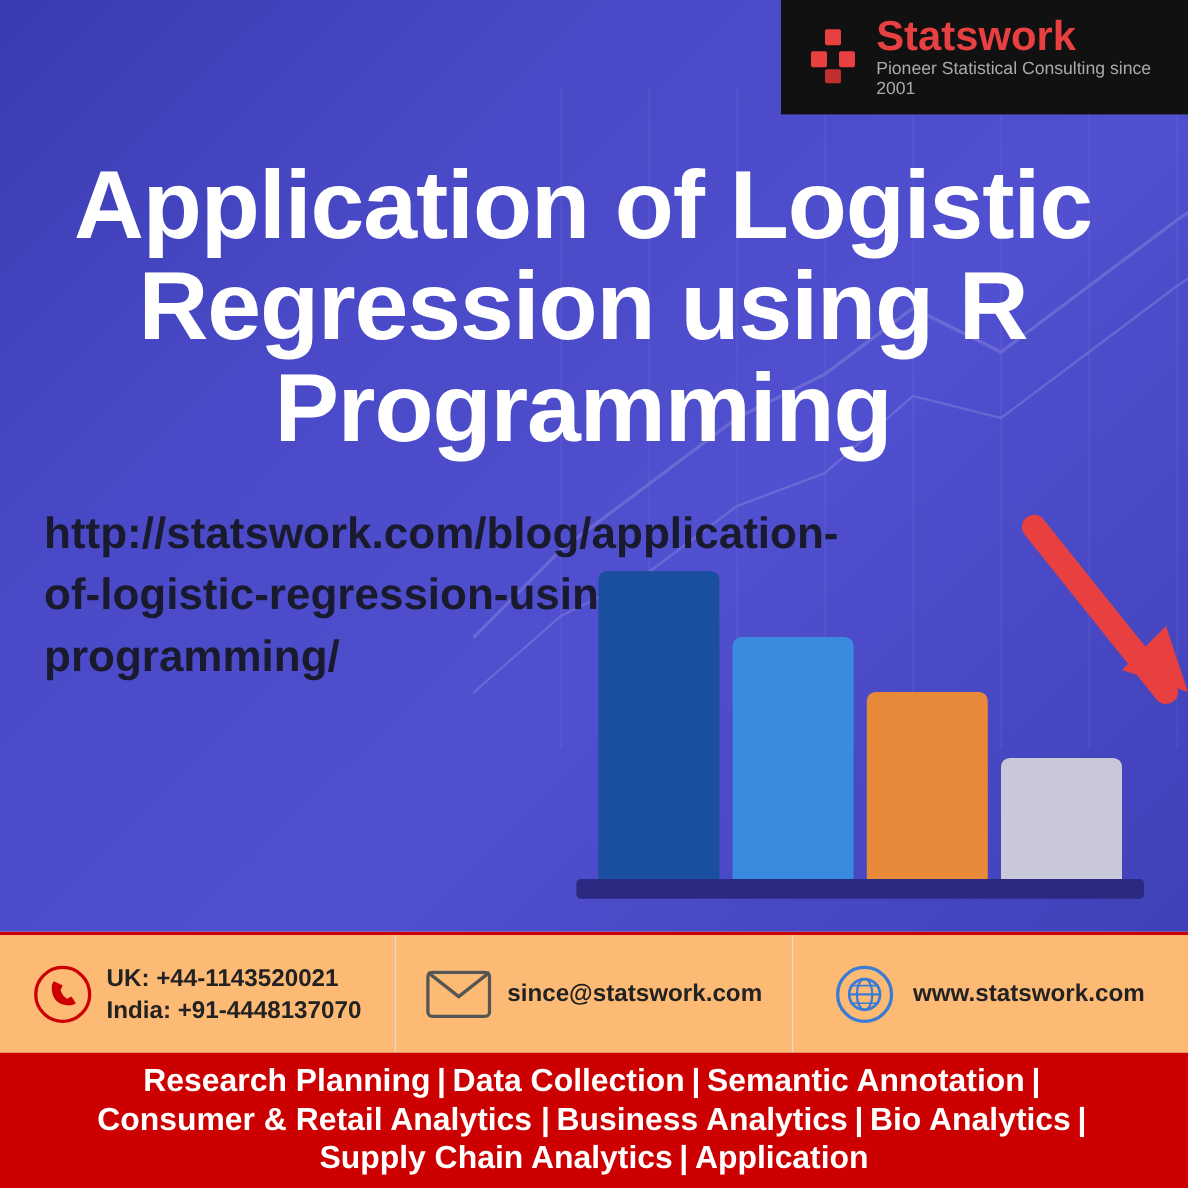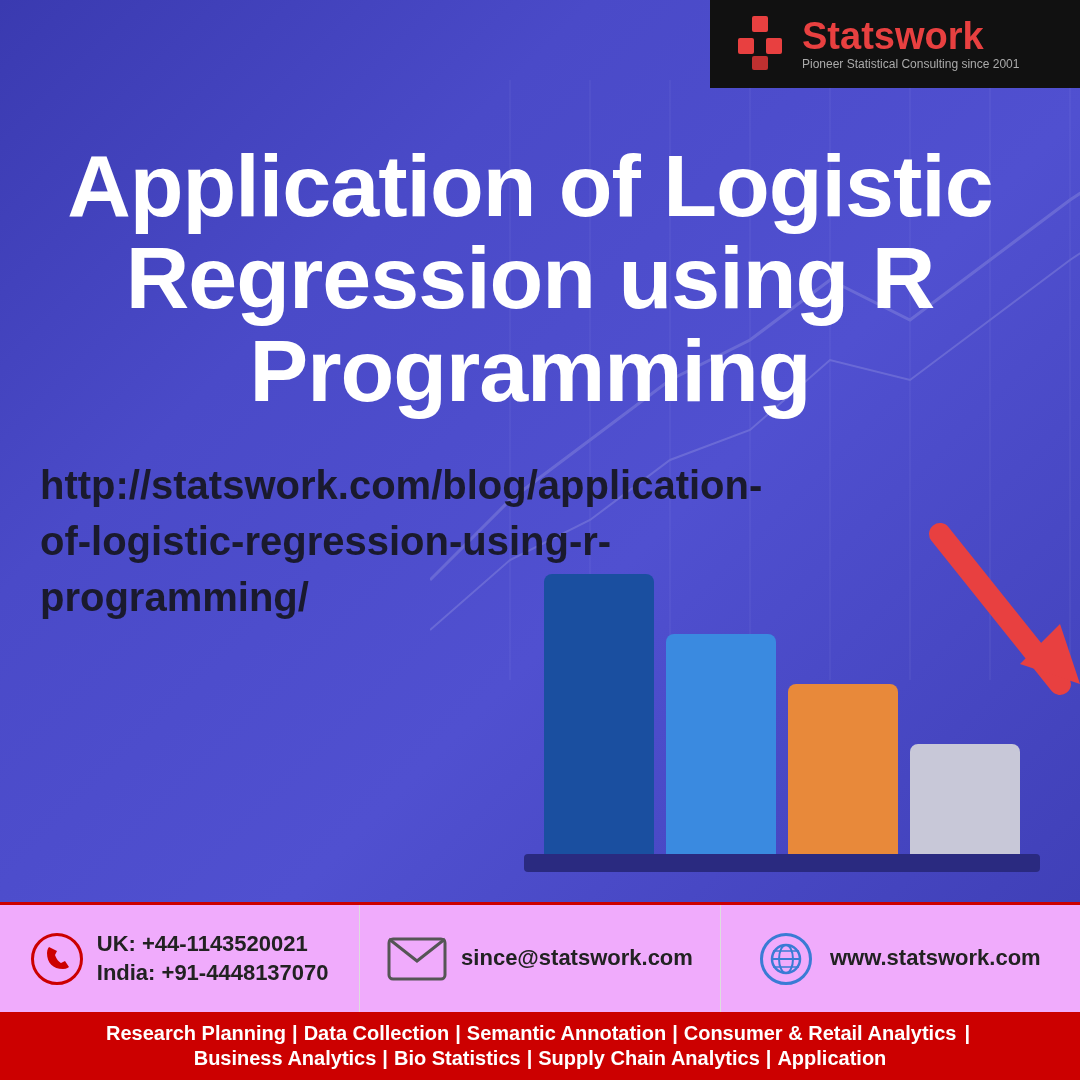--- a/index.html
+++ b/index.html
@@ -55,21 +55,21 @@
     .logo-brand {
       font-size: 38px;
       font-weight: bold;
       color: white;
       line-height: 1;
     }
     .logo-brand span {
       color: #e84040;
     }
     .logo-tagline {
-      font-size: 12px;
+      font-size: 16px;
       color: #aaa;
       margin-top: 2px;
     }
     
     .main-title {
       position: relative;
       z-index: 2;
       margin-top: 110px;
       color: white;
       font-size: 88px;
@@ -121,21 +121,21 @@
     }
     
     .down-arrow {
       position: absolute;
       top: -60px;
       right: -60px;
       z-index: 3;
     }
     
     .contact-bar {
-      background: #f0abfc;
+      background: #fdba74;
       display: flex;
       align-items: flex-start;
       border-top: 3px solid #cc0000;
       height: 110px;
     }
     .contact-section {
       flex: 1;
       display: flex;
       align-items: center;
       justify-content: center;
@@ -163,21 +163,21 @@
       background: #cc0000;
       padding: 10px 20px;
       display: flex;
       flex-wrap: wrap;
       justify-content: center;
       align-items: center;
       gap: 2px;
     }
     .footer-tags span {
       color: white;
-      font-size: 20px;
+      font-size: 29px;
       font-weight: bold;
       white-space: nowrap;
     }
     .separator {
       color: white;
       font-size: 22px;
       font-weight: bold;
       margin: 0 4px;
     }
 
@@ -329,20 +329,20 @@
     <span class="separator">|</span>
     <span>Data Collection</span>
     <span class="separator">|</span>
     <span>Semantic Annotation</span>
     <span class="separator">|</span>
     <span>Consumer &amp; Retail Analytics</span>
     <br style="width:100%">
     <span class="separator">|</span>
     <span>Business Analytics</span>
     <span class="separator">|</span>
-    <span>Bio Statistics</span>
+    <span>Bio Analytics</span>
     <span class="separator">|</span>
     <span>Supply Chain Analytics</span>
     <span class="separator">|</span>
     <span>Application</span>
   </div>
 
 </div>
 
 </body></html>

